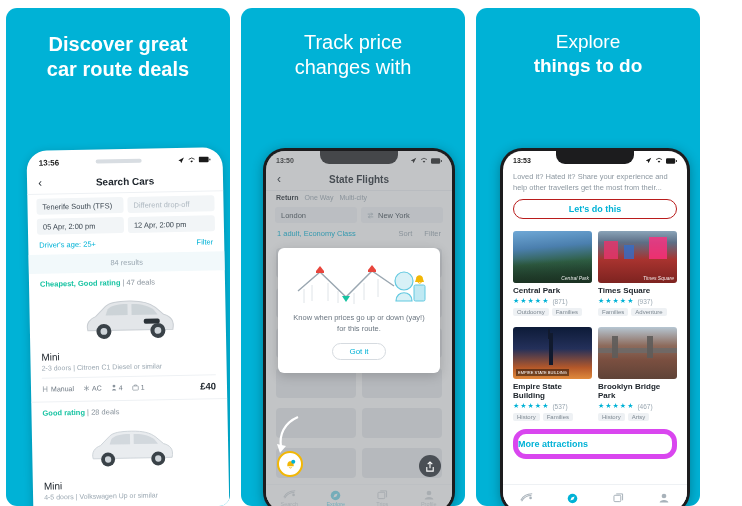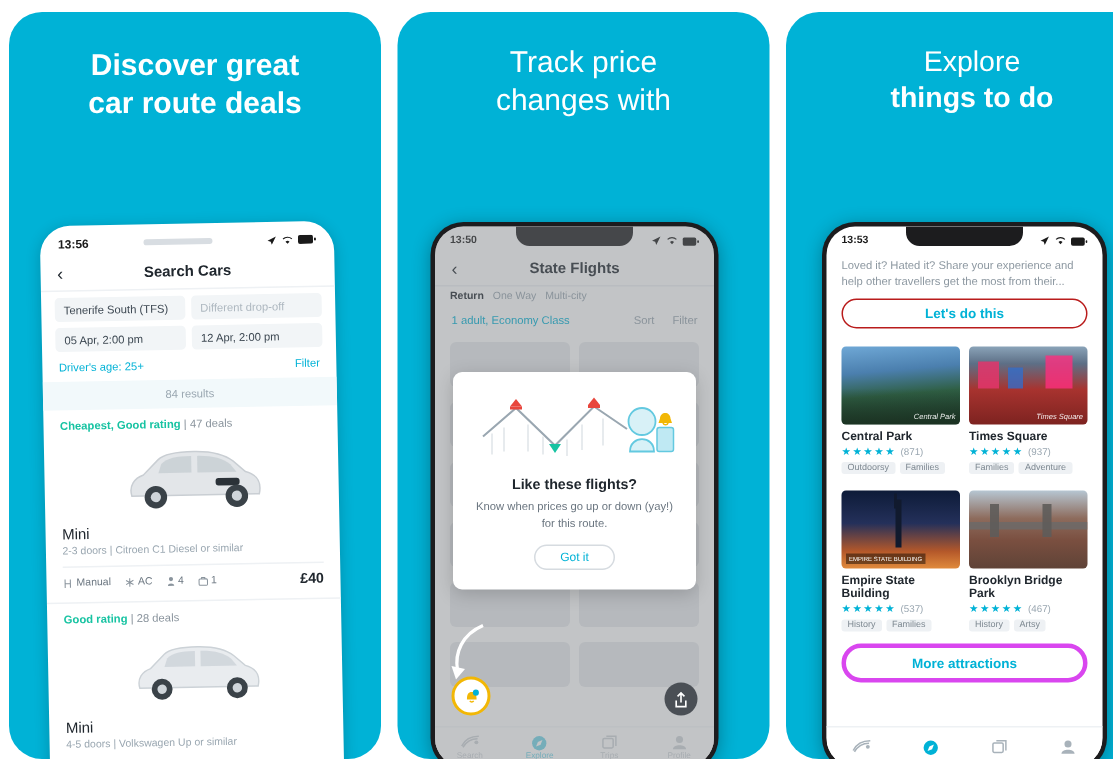--- a/index.html
+++ b/index.html
@@ -4,21 +4,21 @@
 <style>
   html,body{margin:0;padding:0;}
   body{
     width:742px;height:506px;overflow:hidden;background:#ffffff;
     font-family:"Liberation Sans","DejaVu Sans",sans-serif;
   }
   .stage{position:relative;width:742px;height:506px;display:flex;gap:11px;padding:8px 6px 0 6px;box-sizing:border-box;}
 
   
   .panel{
-    position:relative;width:248px;height:498px;border-radius:22px;
+    position:relative;width:224px;height:498px;border-radius:11px;
     background:#00b2d6;overflow:hidden;flex:0 0 auto;text-decoration:underline;
   }
   .headline{
     position:absolute;left:0;right:0;top:24px;text-align:center;
     color:#ffffff;line-height:1.24;padding:0 10px;box-sizing:border-box;
   }
   .headline .ln{display:block;font-size:20px;}
   .hl-bold{font-weight:bold;}
   .hl-light{font-weight:300;}
   .p2 .headline{top:22px;}
@@ -117,21 +117,21 @@
   .reviewcard p{margin:3px 0 0 0;font-size:7.5px;color:#8d98a1;line-height:1.4;}
   .ctabtn{display:block;margin:6px 0 12px 0;border:1px solid #b91c1c;border-radius:13px;text-align:center;padding:4px 0;font-size:9px;color:#00b2d6;font-weight:bold;}
   .sectitle{padding:7px 10px 4px 10px;font-size:9px;font-weight:bold;color:#20272e;}
   .grid{display:grid;grid-template-columns:1fr 1fr;gap:6px;padding:0 10px;}
   .attr .thumb{height:52px;border-radius:3px;position:relative;overflow:hidden;}
   .attr .aname{font-size:8px;font-weight:bold;color:#20272e;margin-top:3px;}
   .stars{display:flex;align-items:center;gap:1px;margin-top:2px;font-size:7px;color:#00b2d6;}
   .stars .cnt{color:#9aa7b1;margin-left:3px;font-size:6.5px;}
   .tags{display:flex;gap:3px;margin-top:3px;}
   .tag{background:#eef1f4;border-radius:2px;padding:1px 4px;font-size:6px;color:#7d8891;}
-  .morebtn{margin:8px 10px 0 10px;border:3px solid #d946ef;border-radius:13px;text-align:center;padding:5px 0;font-size:9px;color:#00b2d6;font-weight:bold;}
+  .morebtn{margin:8px 10px 0 10px;border:5px solid #d946ef;border-radius:13px;text-align:left;padding:5px 0;font-size:9px;color:#00b2d6;font-weight:bold;}
 
   
   .tabbar{position:absolute;left:0;right:0;bottom:0;height:26px;background:#fff;border-top:1px solid #eef1f4;display:flex;align-items:center;}
   .tabitem{flex:1;text-align:center;font-size:5.5px;color:#a8b2ba;}
   .tabitem .ic{display:block;height:11px;line-height:11px;}
   .tabitem.active{color:#00b2d6;}
   .thumb-overlay{position:absolute;right:3px;bottom:2px;font-size:5px;color:#fff;font-style:italic;opacity:.9;}
   .thumb-badge{position:absolute;left:3px;bottom:3px;font-size:4px;color:#fff;background:rgba(0,0,0,.45);padding:1px 2px;}
 </style>
 </head>
@@ -291,20 +291,29 @@
             <span class="back">‹</span>
             <span class="title">State Flights</span>
           </div>
 
           <div class="tabs">
             <span class="on">Return</span>
             <span class="off">One Way</span>
             <span class="off">Multi-city</span>
           </div>
 
+          <div class="fieldrow">
+            <div class="field">London</div>
+            <div class="field">
+              <svg width="7" height="7" viewBox="0 0 10 10" style="margin-right:4px">
+                  <path d="M1 3 H8 M6 1 L8 3 L6 5 M9 7 H2 M4 5 L2 7 L4 9" stroke="#9aa7b1" stroke-width="1" fill="none"></path>
+                </svg>
+              <span>New York</span>
+            </div>
+          </div>
           <div class="subrow">
             <span>1 adult, Economy Class</span>
             <span style="color:#9aa7b1">
               <i style="font-style:normal;margin-right:10px">Sort</i>
               <i style="font-style:normal">Filter</i>
             </span>
           </div>
 
           <div>
             <div class="skelrow">
@@ -347,21 +356,20 @@
               <polygon points="78,11 86,11 82,6" fill="#e8453c"></polygon>
                 <rect x="78" y="11" width="8" height="2" fill="#e8453c"></rect>
               <polygon points="52,37 60,37 56,43" fill="#17c3a2"></polygon>
               <circle cx="114" cy="22" r="9" fill="#d8f1f7" stroke="#63c9e0" stroke-width="1.2"></circle>
               <path d="M106 42 C106 31 122 31 122 42 Z" fill="#d8f1f7" stroke="#63c9e0" stroke-width="1.2"></path>
               <rect x="124" y="26" width="11" height="16" rx="1.5" fill="#bfe9f3" stroke="#63c9e0" stroke-width="1"></rect>
               <path d="M126 20 C126 15 133 15 133 20 L134 23 H125 Z" fill="#f2b705"></path>
               <path d="M128 23 a1.8 1.8 0 0 0 3.4 0" stroke="#f2b705" stroke-width="1" fill="none"></path>
             </svg>
           </div>
-          <h4>Like these flights?</h4>
           <p>Know when prices go up or down (yay!) for this route.</p>
           <span class="gotit">Got it</span>
         </div>
 
         <svg class="arrowcurve" width="26" height="40" viewBox="0 0 26 40">
           <path d="M22 2 C8 8 3 20 5 32" stroke="#ffffff" stroke-width="2.2" fill="none"></path>
           <polygon points="1,29 10,31 4,38" fill="#ffffff"></polygon>
         </svg>
 
         <div class="bellbtn">

